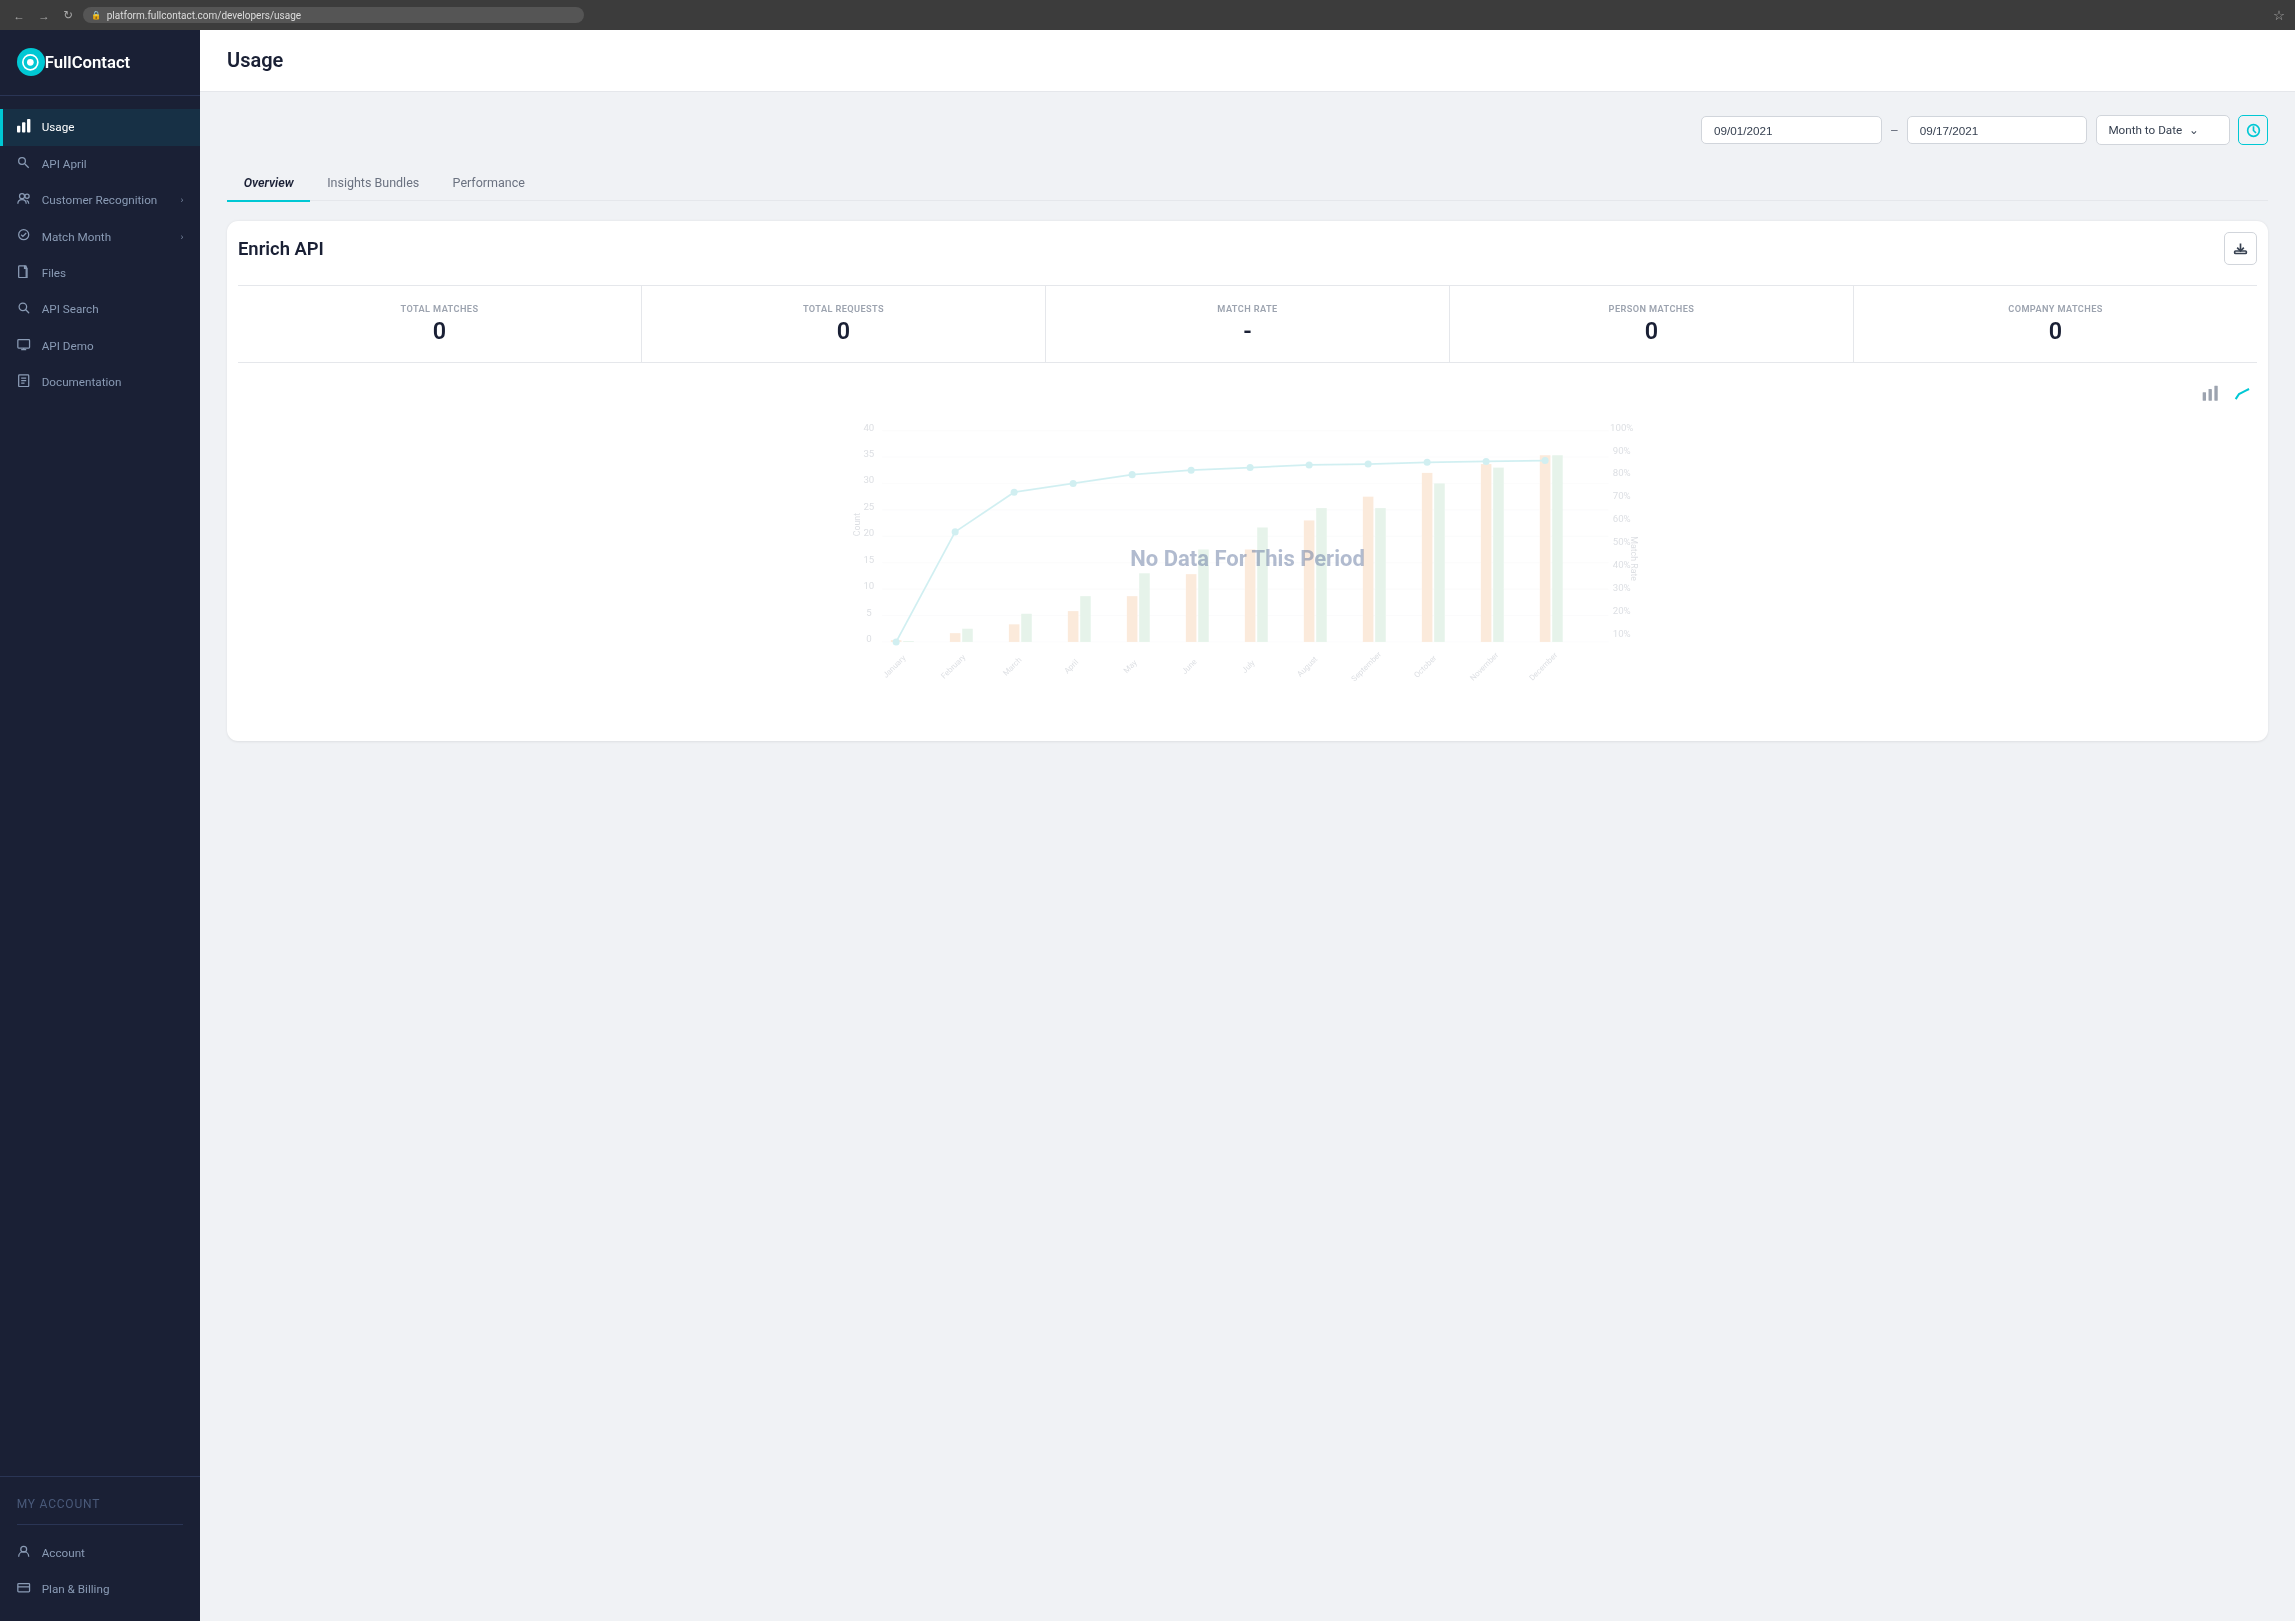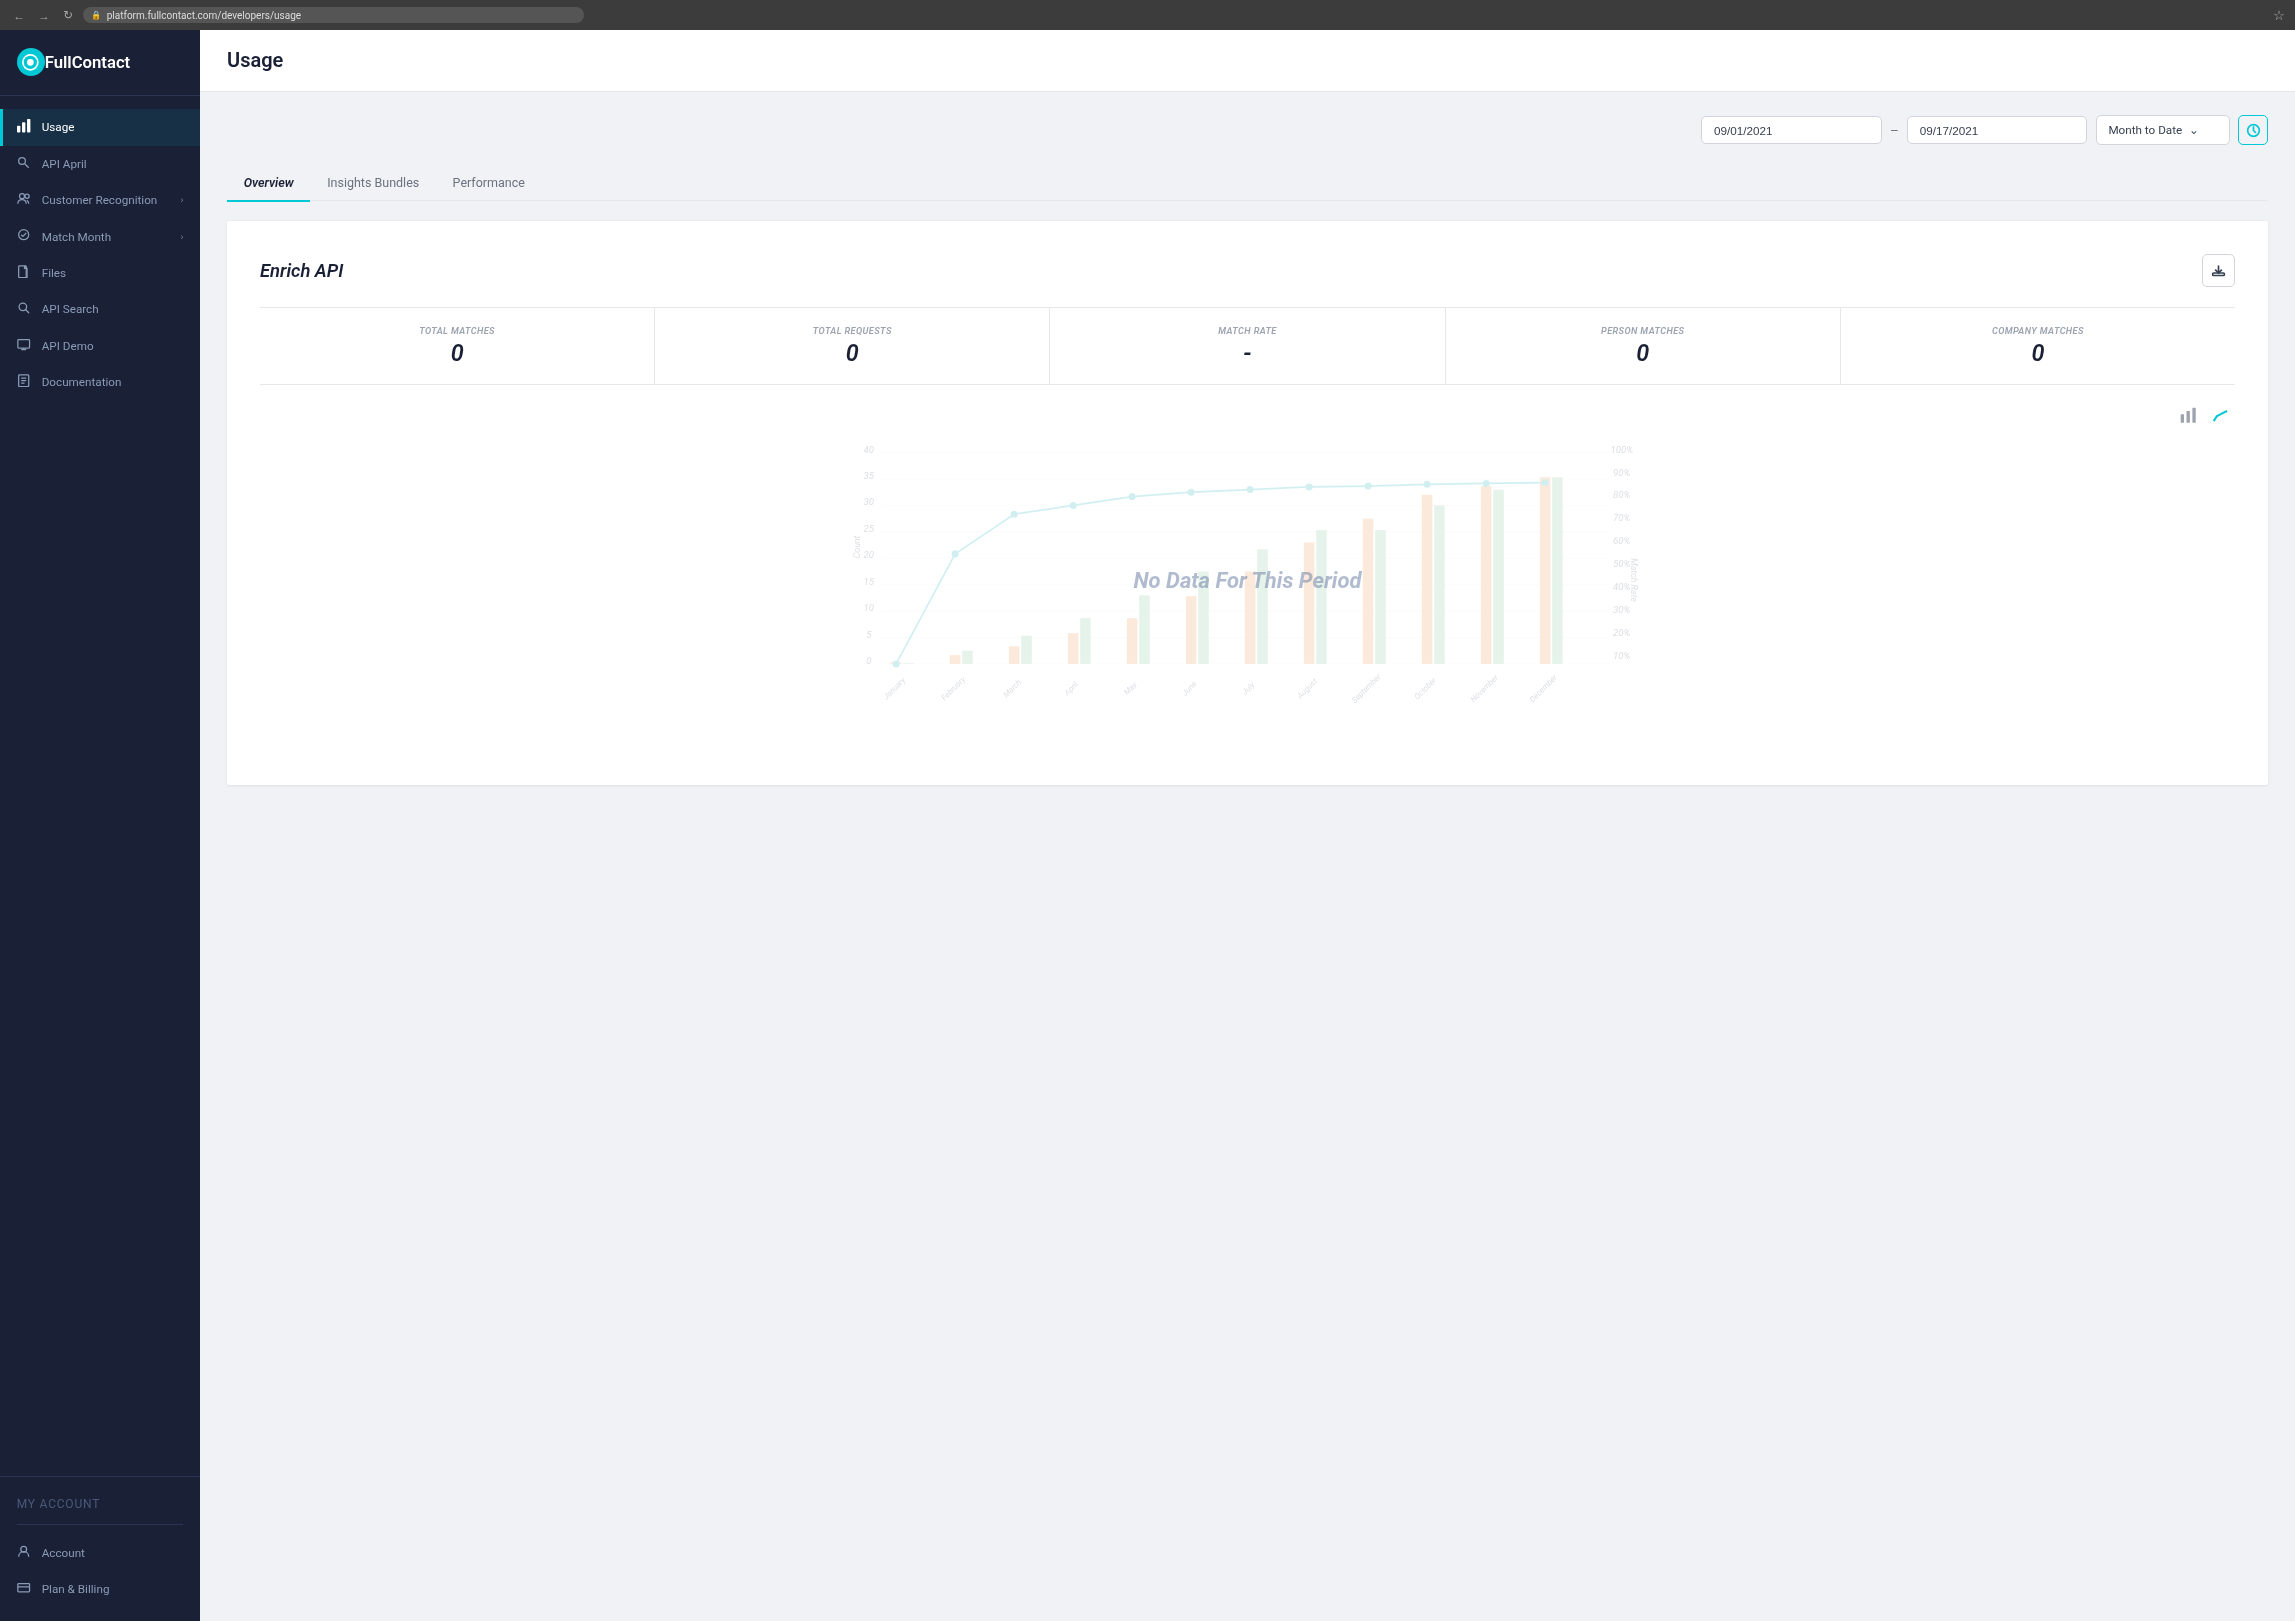--- a/index.html
+++ b/index.html
@@ -66,21 +66,21 @@
     }
     .refresh-btn { width: 30px; height: 30px; border: 1.7px solid #00c8d4; border-radius: 5px; display: flex; align-items: center; justify-content: center; cursor: pointer; color: #00c8d4; font-size: 13.4px; }
 
     
     .tabs-container { display: flex; border-bottom: 1.7px solid #e5e7eb; margin-bottom: 20px; }
     .tab-item { padding: 10px 16.7px; font-size: 12.5px; cursor: pointer; color: #6b7280; position: relative; }
     .tab-item.active { color: #1a2035; font-weight: 600; font-style: italic; }
     .tab-item.active::after { content: ''; position: absolute; bottom: -1.7px; left: 0; right: 0; height: 1.7px; background: #00c8d4; }
 
     
-    .card { background: white; border-radius: 2px; padding: 33px; box-shadow: 0 0.8px 2.5px rgba(0,0,0,0.08); font-style: italic; }
+    .card { background: white; border-radius: 11px; padding: 11px; box-shadow: 0 0.8px 2.5px rgba(0,0,0,0.08); }
     .card-header { display: flex; align-items: center; justify-content: space-between; margin-bottom: 20px; }
     .card-title { font-size: 18.4px; font-weight: 600; color: #1a2035; }
     .download-btn { width: 33px; height: 33px; border: 0.8px solid #d1d5db; border-radius: 5px; display: flex; align-items: center; justify-content: center; cursor: pointer; color: #374151; }
 
     
     .stats-row { display: flex; border-top: 0.8px solid #e5e7eb; border-bottom: 0.8px solid #e5e7eb; }
     .stat-item { flex: 1; text-align: center; padding: 16.7px 13.4px; border-right: 0.8px solid #e5e7eb; }
     .stat-item:last-child { border-right: none; }
     .stat-label { font-size: 9.2px; font-weight: 600; text-transform: uppercase; letter-spacing: 0.4px; color: #9ca3af; margin-bottom: 3px; }
     .stat-value { font-size: 23.4px; font-weight: 600; color: #1a2035; }

